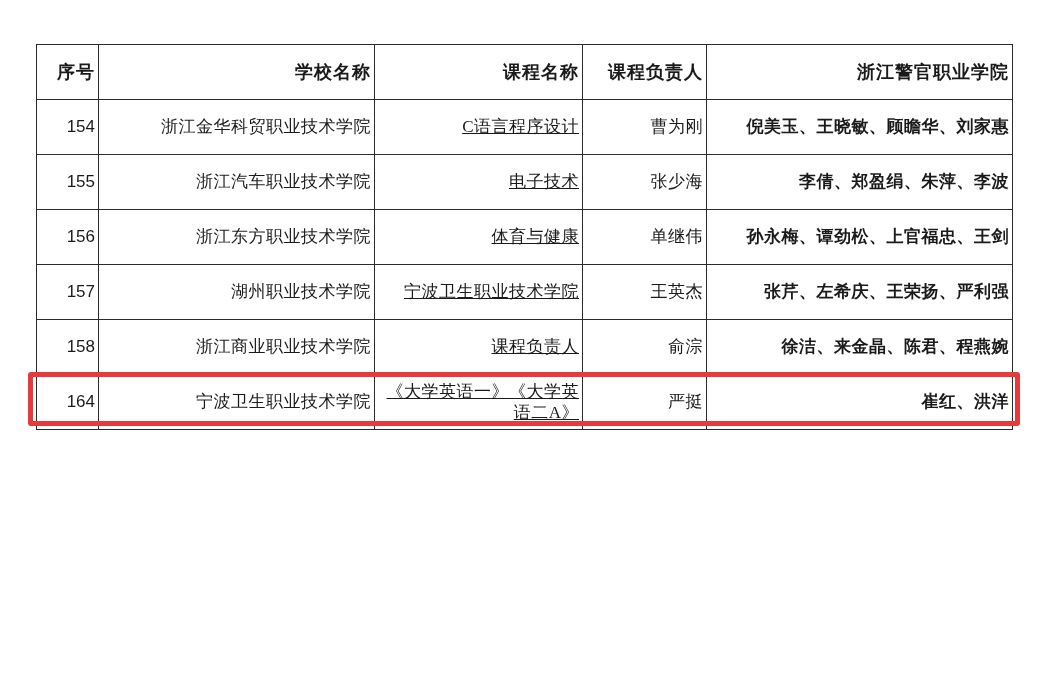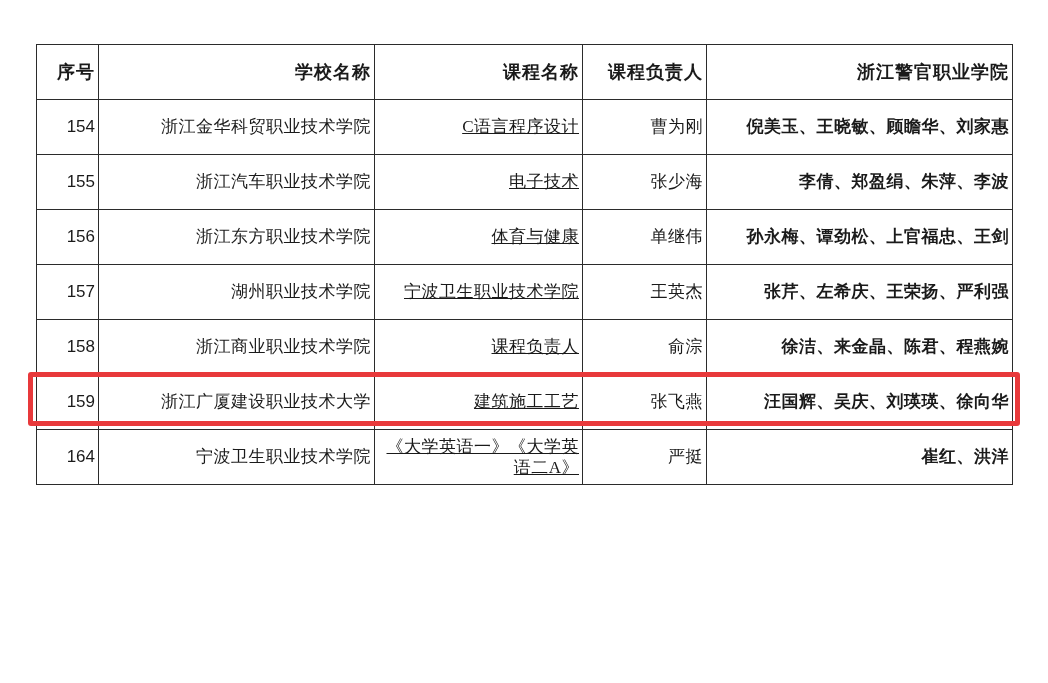--- a/index.html
+++ b/index.html
@@ -141,27 +141,20 @@
           <td class="members">张芹、左希庆、王荣扬、严利强</td>
         </tr>
         <tr>
           <td class="idx">158</td>
           <td class="school">浙江商业职业技术学院</td>
           <td class="course">课程负责人</td>
           <td class="leader">俞淙</td>
           <td class="members">徐洁、来金晶、陈君、程燕婉</td>
         </tr>
         <tr>
-          <td class="idx">159</td>
-          <td class="school">浙江广厦建设职业技术大学</td>
-          <td class="course">建筑施工工艺</td>
-          <td class="leader">张飞燕</td>
-          <td class="members">汪国辉、吴庆、刘瑛瑛、徐向华</td>
-        </tr>
-        <tr>
           <td class="idx">164</td>
           <td class="school">宁波卫生职业技术学院</td>
           <td class="course two-line">《大学英语一》《大学英语二A》</td>
           <td class="leader">严挺</td>
           <td class="members">崔红、洪洋</td>
         </tr>
       </tbody>
     </table>
   </div>
 

